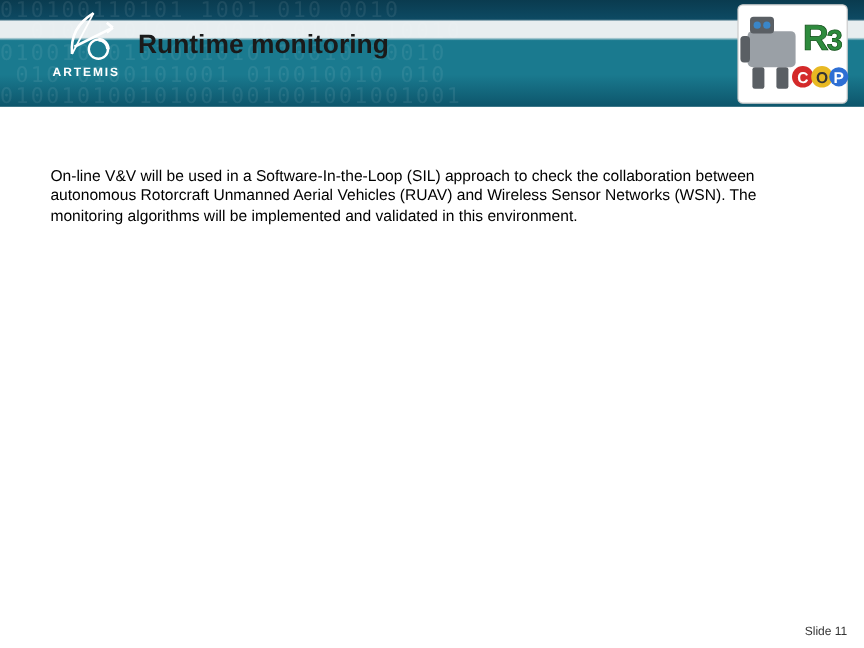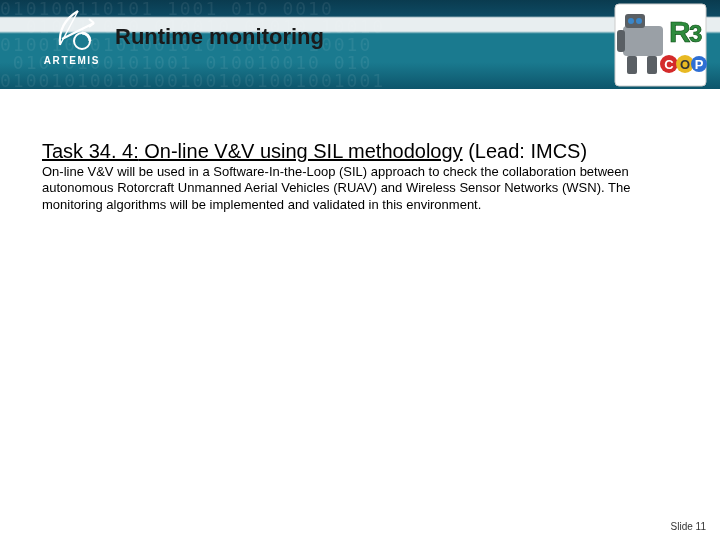--- a/index.html
+++ b/index.html
@@ -149,19 +149,16 @@
       <text x="56" y="67" font-family="Arial" font-weight="bold" font-size="13" fill="white" text-anchor="middle">C</text>
       <circle cx="72" cy="62" r="9" fill="#e8b923"></circle>
       <text x="72" y="67" font-family="Arial" font-weight="bold" font-size="13" fill="#333" text-anchor="middle">O</text>
       <circle cx="86" cy="62" r="8" fill="#2e6fd4"></circle>
       <text x="86" y="67" font-family="Arial" font-weight="bold" font-size="13" fill="white" text-anchor="middle">P</text>
     </svg>
   </div>
 </div>
 
 <div class="content">
-  <p>
-    <span class="task-title">Task 34. 4:</span><span class="task-title"> On-line V&amp;V using SIL methodology</span><span class="task-lead"> (Lead: IMCS)</span>
-  </p>
   <p class="body-text">On-line V&amp;V will be used in a Software-In-the-Loop (SIL) approach to check the collaboration between autonomous Rotorcraft Unmanned Aerial Vehicles (RUAV) and Wireless Sensor Networks (WSN). The monitoring algorithms will be implemented and validated in this environment.</p>
 </div>
 
 <div class="footer">Slide 11</div>
 
 </body></html>

